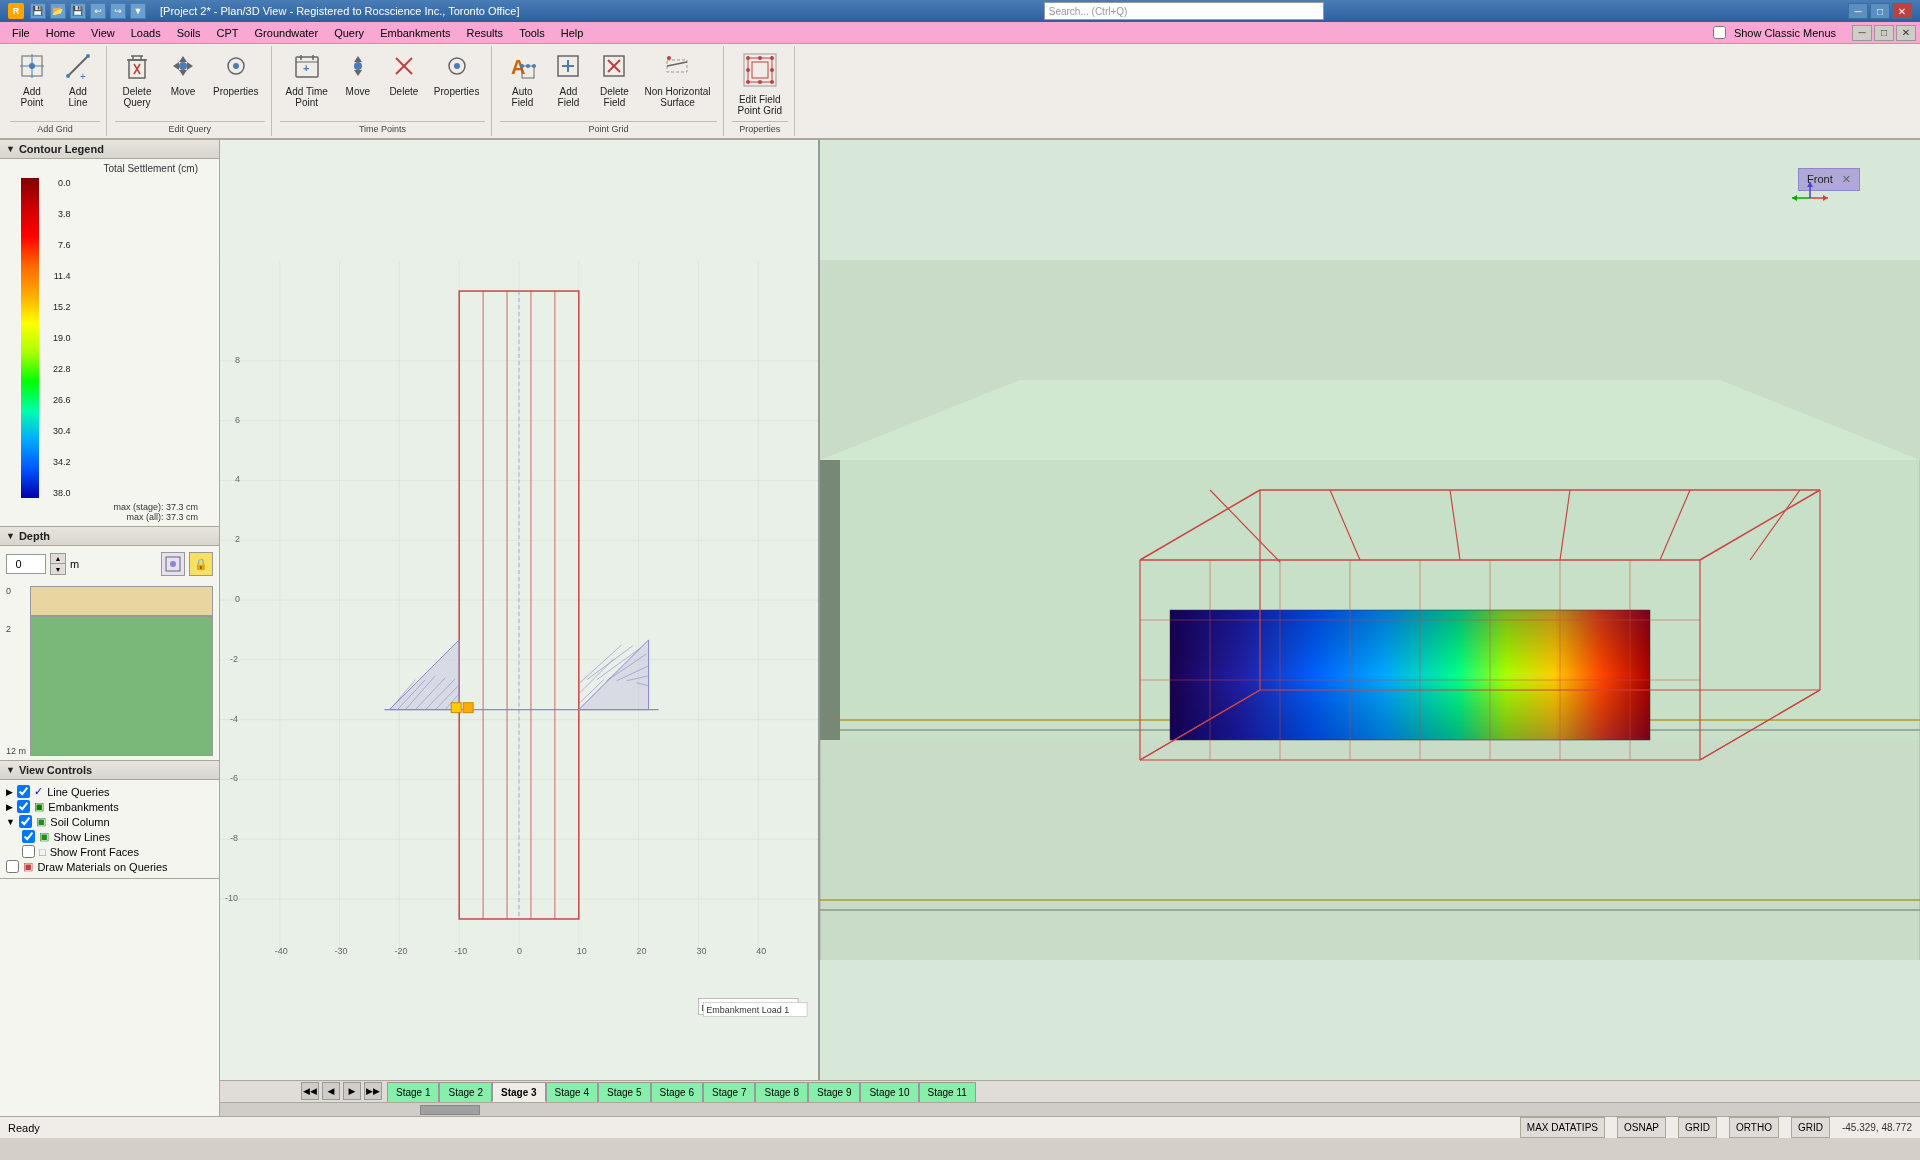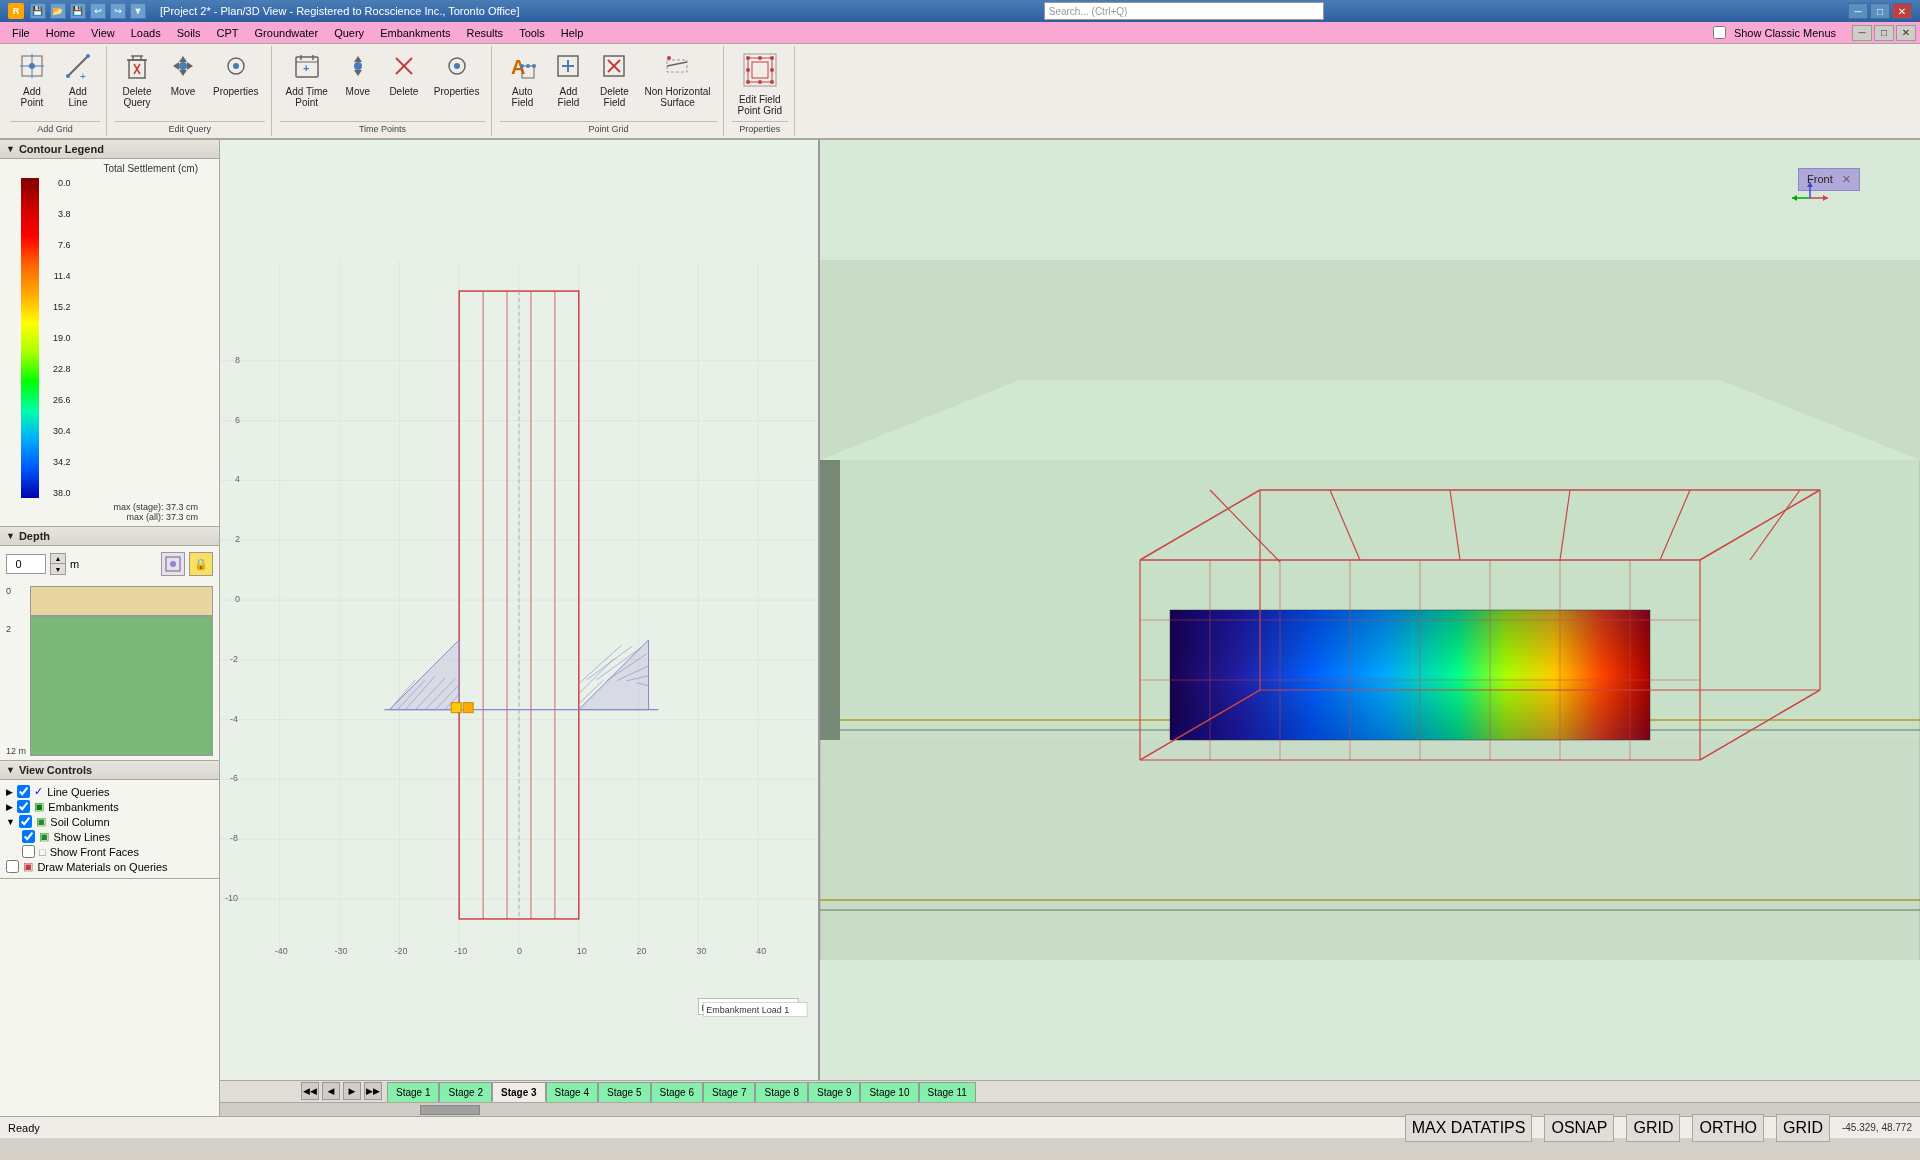--- a/index.html
+++ b/index.html
@@ -213,21 +213,21 @@
       height: 22px;
       background: #f0ede8;
       border-top: 1px solid #aca899;
       display: flex;
       align-items: center;
       justify-content: space-between;
       padding: 0 8px;
       font-size: 11px;
     }
     .status-right { display: flex; gap: 12px; align-items: center; }
-    .status-item { padding: 4px 6px; background: #e0ddd8; border: 1px solid #aca899; font-size: 16px; cursor: pointer; }
+    .status-item { padding: 4px 6px; background: #e0ddd8; border: 1px solid #aca899; font-size: 10px; cursor: pointer; }
     .status-coords { font-size: 10px; color: #333; }
 
     
     .plan-svg { width: 100%; height: 100%; }
     .persp-svg { width: 100%; height: 100%; }
 
     
     .front-label {
       position: absolute;
       top: 30px;

